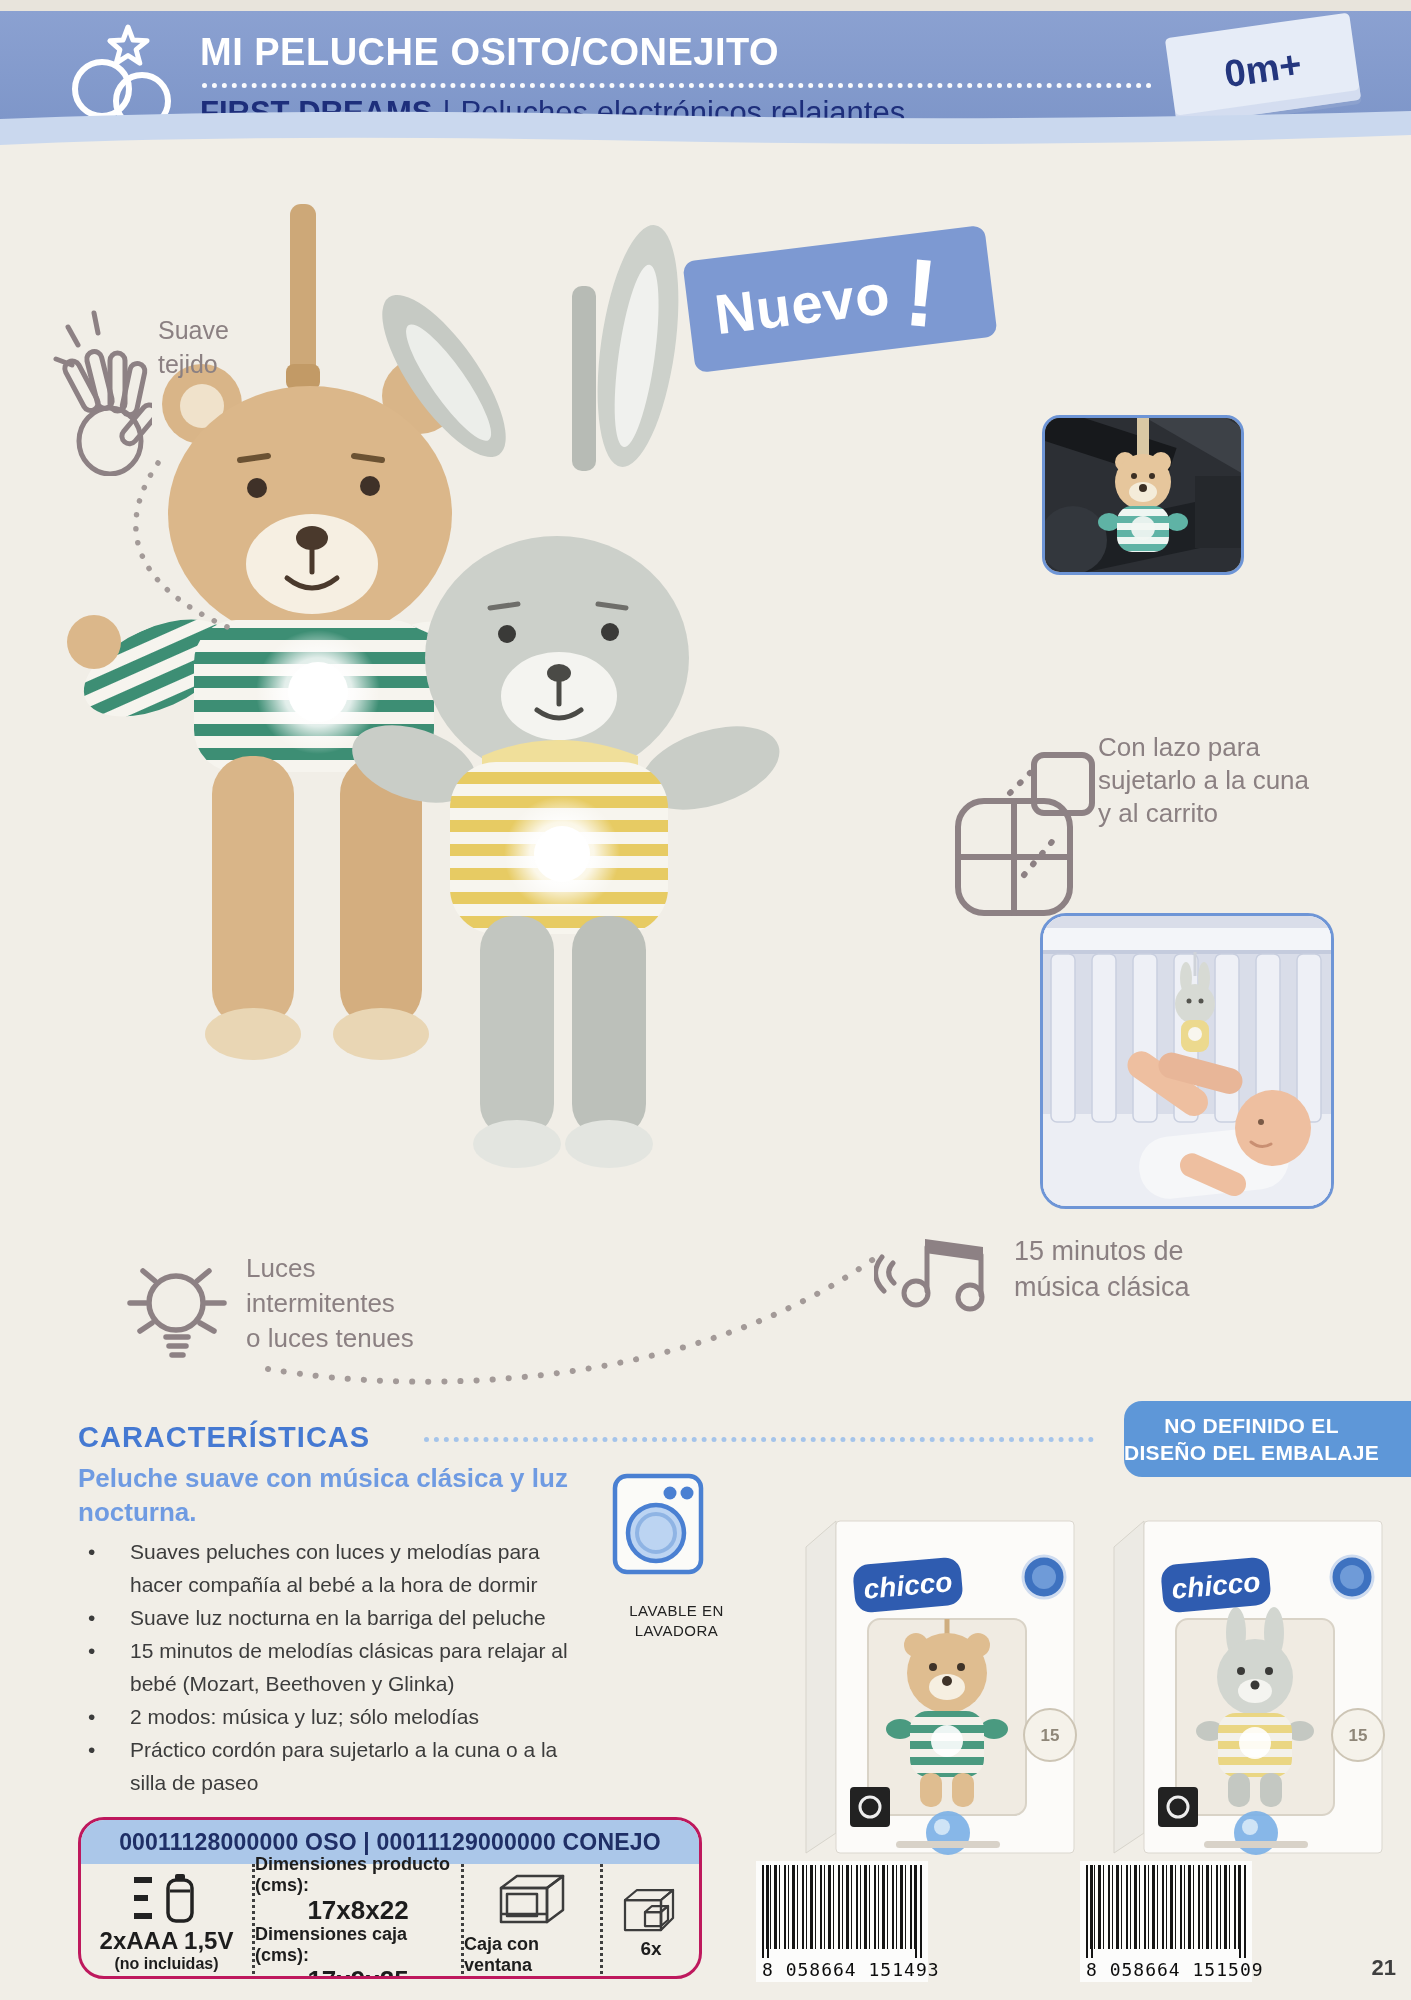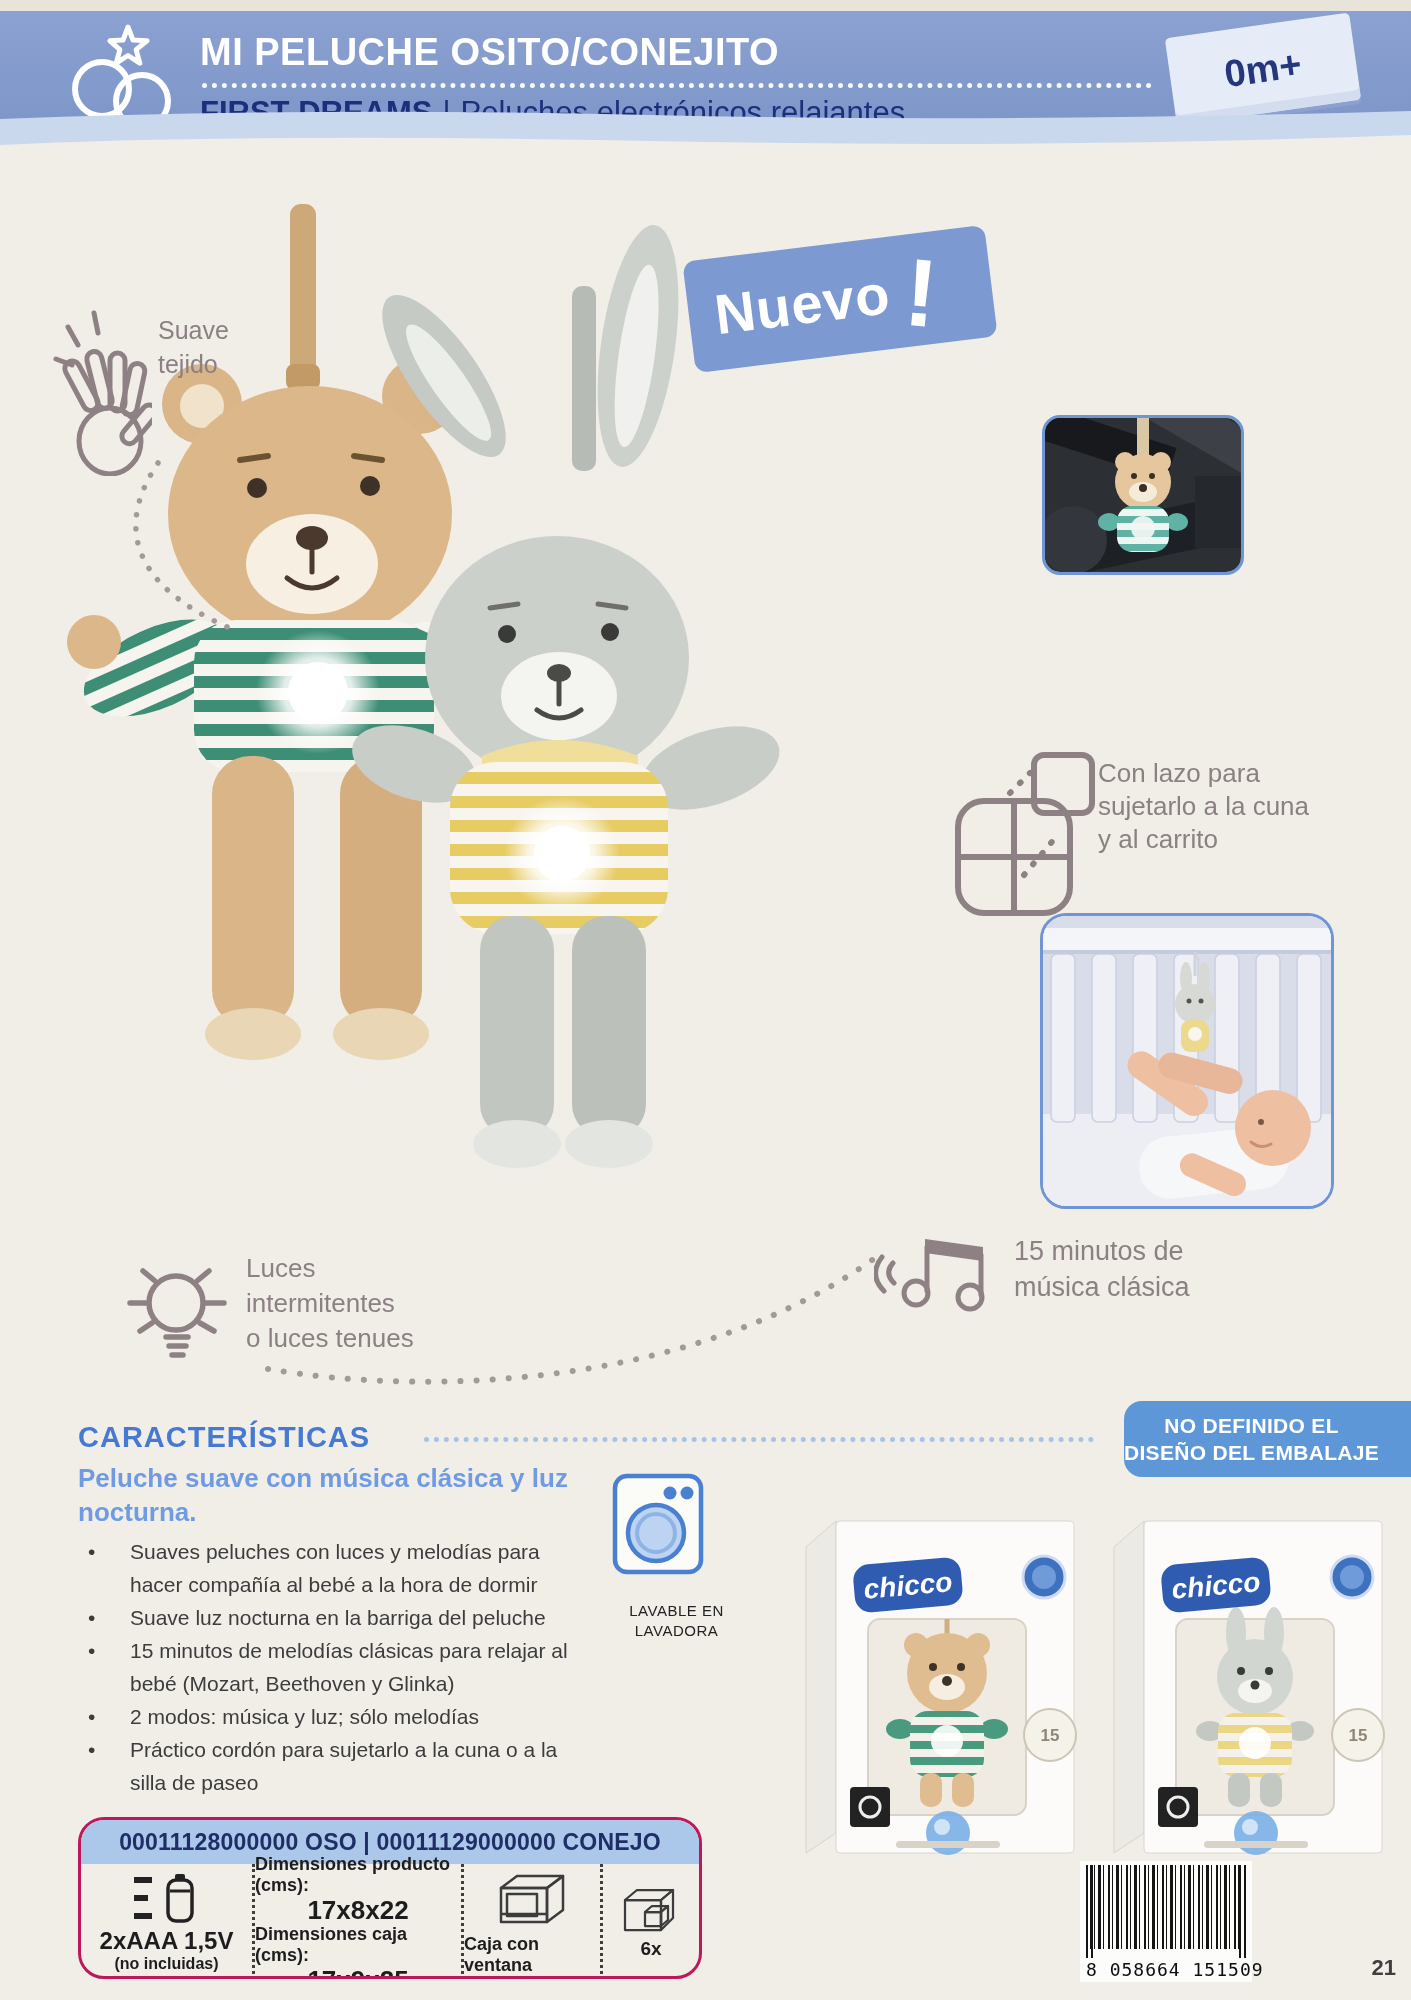--- a/index.html
+++ b/index.html
@@ -29,21 +29,21 @@
   .nuevo-badge { left:688px; top:232px; width:304px; height:112px; background:#7d99d2;
                  border-radius:12px; transform:rotate(-7deg);
                  display:flex; align-items:center; padding-left:26px; }
   .nuevo-badge .nuevo-label { font-size:56px; font-weight:800; color:#ffffff; letter-spacing:1px; }
   .nuevo-badge .nuevo-exclaim { font-size:96px; font-weight:800; color:#ffffff; line-height:.8;
                  transform:rotate(12deg) translateY(4px); margin-left:16px; }
 
   
   .gray-note { color:#8b8082; font-weight:400; line-height:34px; font-size:26px; }
   .note-suave { left:158px; top:302px; font-size:25px; }
-  .note-lazo { left:1098px; top:746px; font-weight:500; line-height:33px; }
+  .note-lazo { left:1098px; top:720px; font-weight:500; line-height:33px; }
   .note-luces { left:246px; top:1240px; line-height:35px; }
   .note-music { left:1014px; top:1222px; font-size:27px; line-height:36px; }
 
   
   .photo { border:3px solid #6e95d6; overflow:hidden; background:#fff; }
   .photo-stroller { left:1042px; top:404px; width:202px; height:160px; border-radius:18px; }
   .photo-crib { left:1040px; top:902px; width:294px; height:296px; border-radius:26px; }
 
   
   .feat-heading { left:78px; top:1410px; font-size:29px; font-weight:800; color:#4579d2; letter-spacing:1px; }
@@ -493,20 +493,24 @@
             <rect x="24" y="28" width="16" height="14"></rect>
             <polygon points="24,28 31,22 47,22 40,28"></polygon>
             <polygon points="40,28 47,22 47,36 40,42"></polygon>
           </g>
         </svg>
         <div class="six-label">6x</div>
       </div>
     </div>
   </section>
 
+  <div class="abs barcode bc-1">
+    <div class="bars"></div>
+    <div class="bc-digits">8 058664 151493</div>
+  </div>
   <div class="abs barcode bc-2">
     <div class="bars"></div>
     <div class="bc-digits">8 058664 151509</div>
   </div>
 
   <div class="abs page-number">21</div>
 
 </div>
 
 </body></html>

